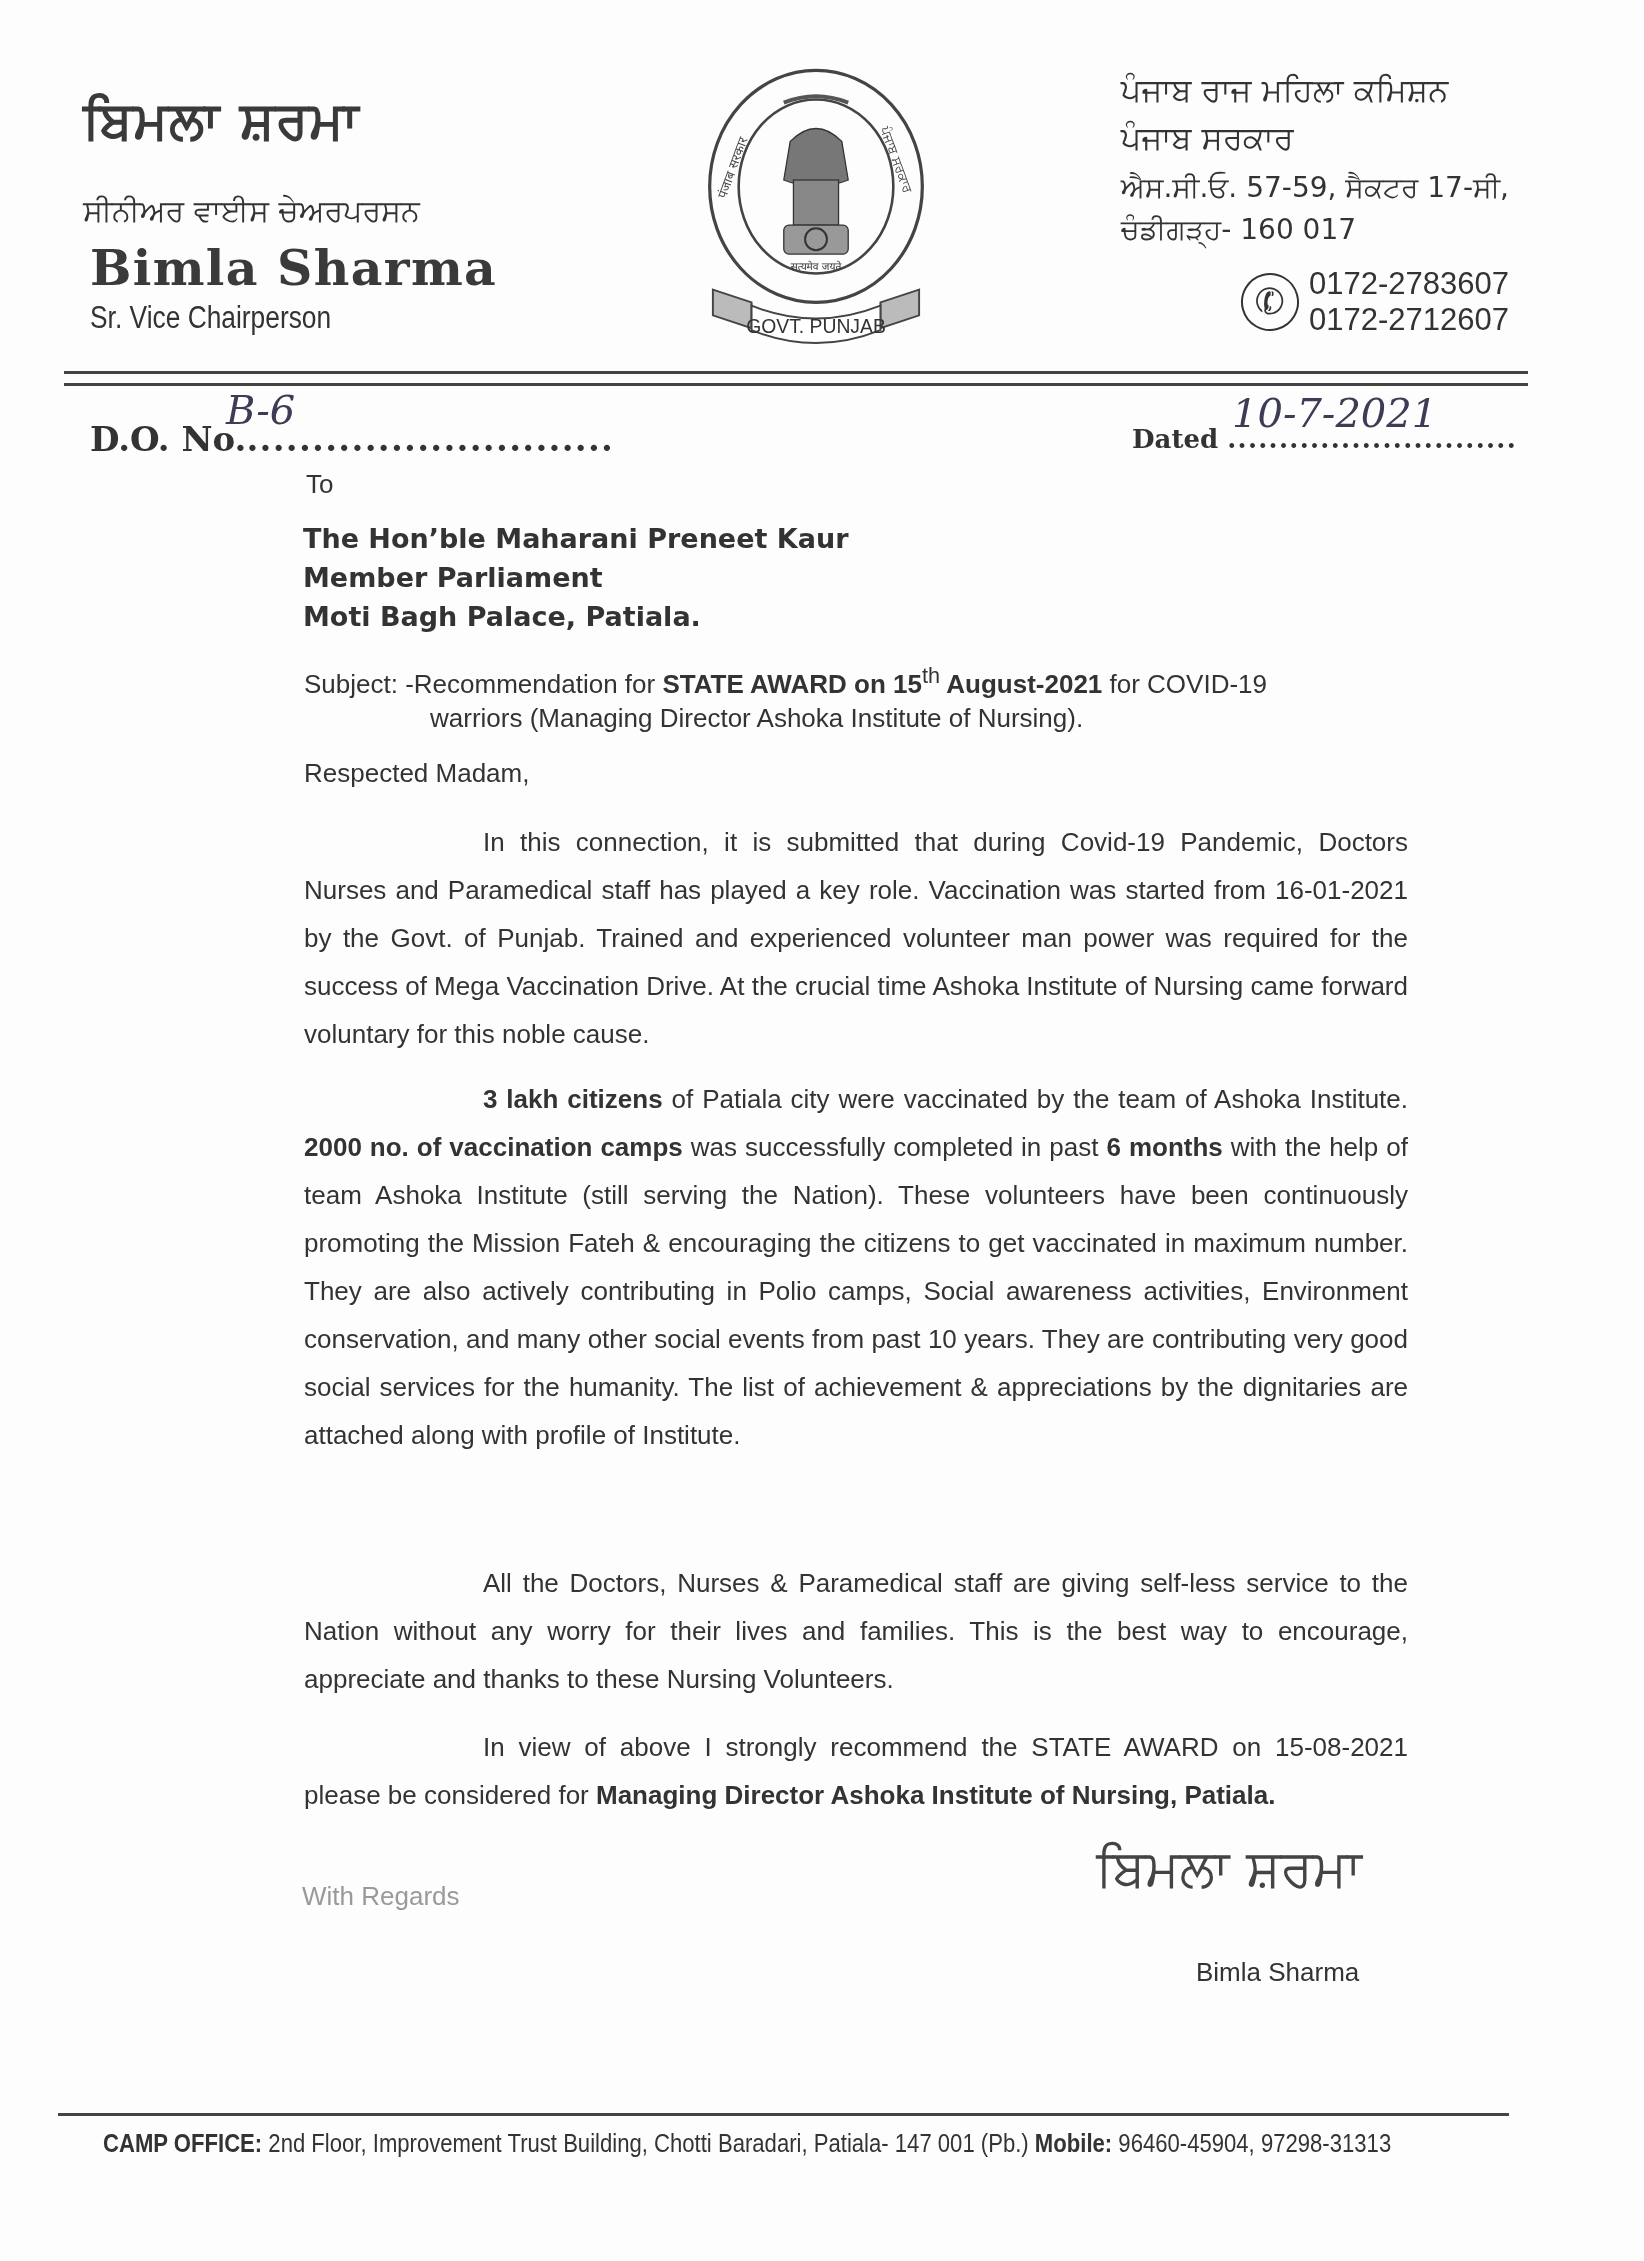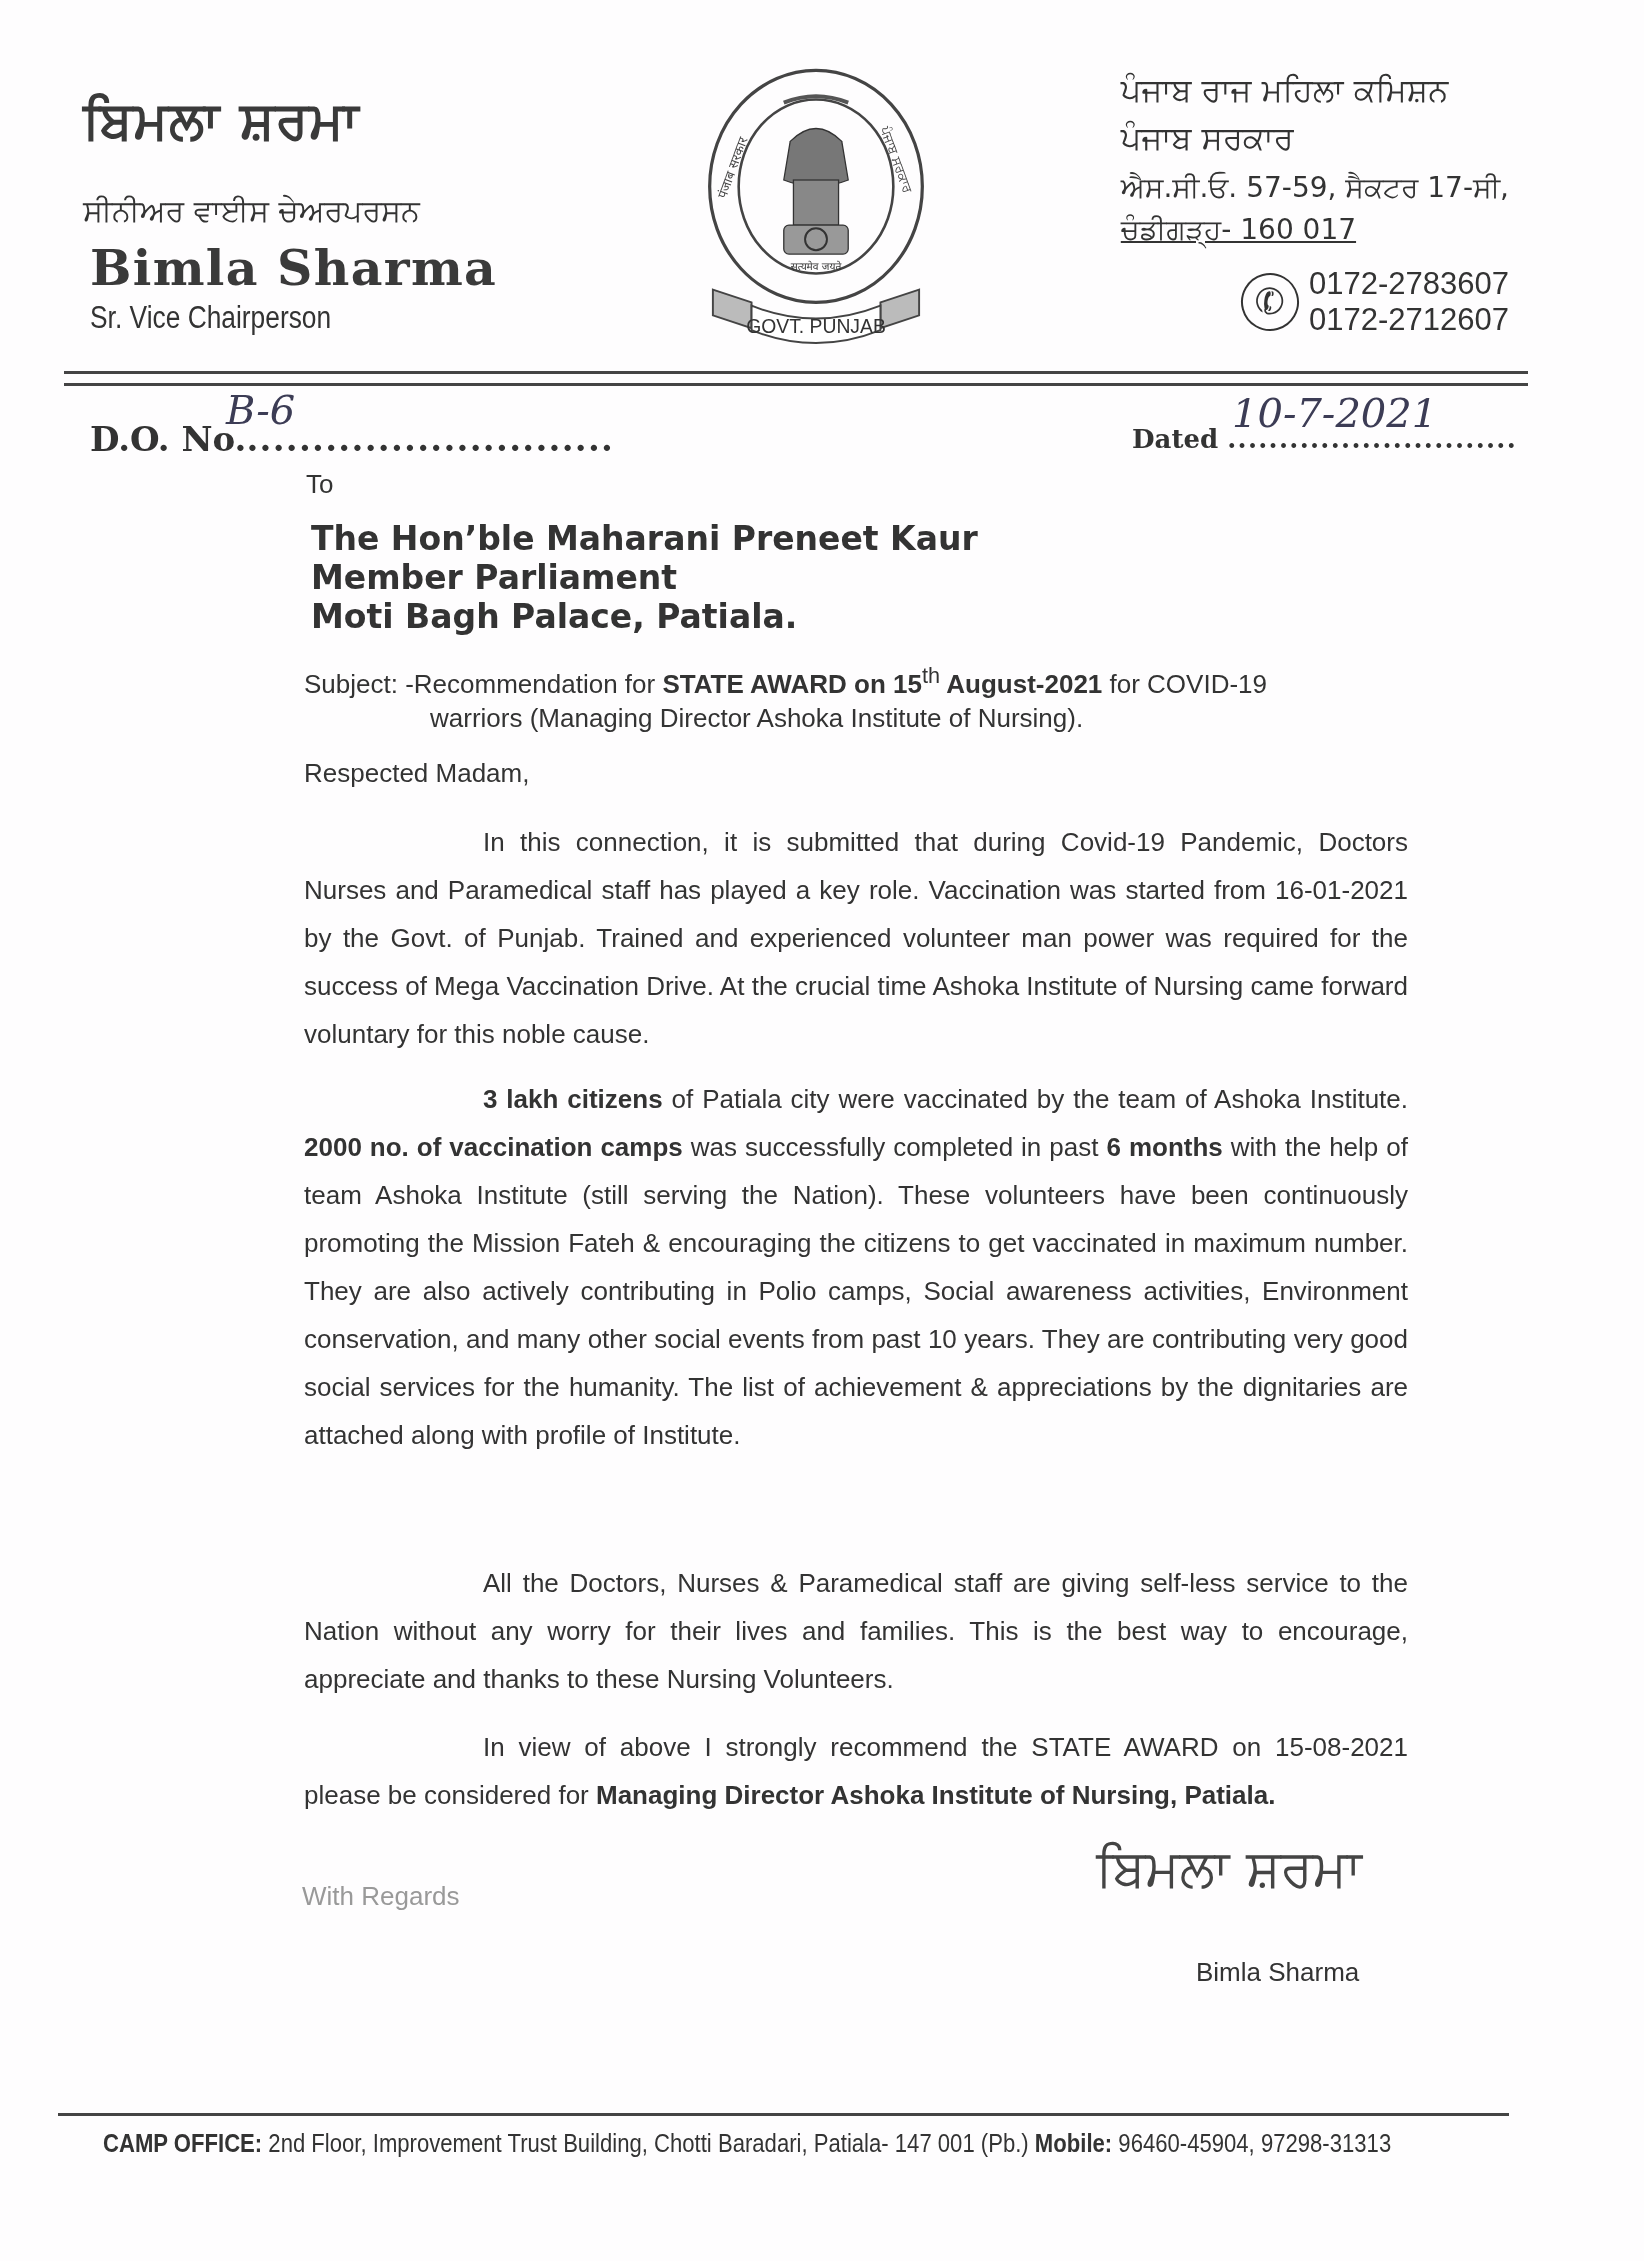--- a/index.html
+++ b/index.html
@@ -19,40 +19,40 @@
 
   
   .emblem { left: 687px; top: 64px; width: 258px; height: 290px; }
 
   
   .right-block { right: 135px; top: 71px; text-align: left; color: #333; }
   .right-block div { white-space: nowrap; }
   .r-org { font-size: 32px; font-family: "DejaVu Sans", sans-serif; margin-bottom: 10.3px; }
   .r-gov { font-size: 32px; font-family: "DejaVu Sans", sans-serif; margin-bottom: 14px; }
   .r-addr { font-size: 28px; font-family: "DejaVu Sans", sans-serif; margin-bottom: 7.7px; }
-  .r-city { font-size: 28px; font-family: "DejaVu Sans", sans-serif; margin-bottom: 19.3px; text-decoration: underline; }
+  .r-city { font-size: 28px; font-family: "DejaVu Sans", sans-serif; margin-bottom: 19.3px; }
   .phones { display: flex; align-items: center; justify-content: flex-end; gap: 10.3px; }
   .phone-icon { width: 54px; height: 54px; border: 2.6px solid #333; border-radius: 50%; display: flex; align-items: center; justify-content: center; font-size: 36px; transform: rotate(-15deg); }
   .phone-nums div { font-size: 31px; line-height: 36px; }
 
   
   .rule1 { left: 64px; top: 371px; width: 1464px; height: 2.6px; background: #444; }
   .rule2 { left: 64px; top: 383px; width: 1464px; height: 2.6px; background: #444; }
 
   
   .do-label { left: 90px; top: 419px; font-size: 34px; font-weight: bold; font-family: "DejaVu Serif", serif; color: #333; }
   .do-dots { letter-spacing: 1.3px; font-weight: bold; }
   .handwrite { font-family: "DejaVu Serif", serif; font-style: italic; color: #3c3c55; }
   .do-hw { left: 226px; top: 387px; font-size: 40px; }
   .dated-label { left: 1132px; top: 424px; font-size: 26px; font-weight: bold; font-family: "DejaVu Serif", serif; color: #333; }
   .dated-hw { left: 1232px; top: 390px; font-size: 40px; }
 
   
   .to { left: 306px; top: 469px; font-size: 26px; color: #333; }
-  .addr { left: 311px; top: 519px; font-size: 33px; font-weight: bold; font-family: "DejaVu Sans", sans-serif; line-height: 39px; color: #333; }
+  .addr { left: 303px; top: 519px; font-size: 27px; font-weight: bold; font-family: "DejaVu Sans", sans-serif; line-height: 39px; color: #333; }
   .body-text { font-size: 26px; color: #333; }
   .subject { left: 304px; top: 659px; width: 1109px; line-height: 34px; }
   .subject .indent { padding-left: 126px; display: block; }
   .madam { left: 304px; top: 758px; }
   .para { left: 304px; width: 1104px; line-height: 48px; text-align: justify; text-align-last: left; }
   .para .first { display: inline-block; width: 179px; }
   .p1 { top: 818px; }
   .p2 { top: 1075px; }
   .p3 { top: 1559px; }
   .p4 { top: 1723px; }

